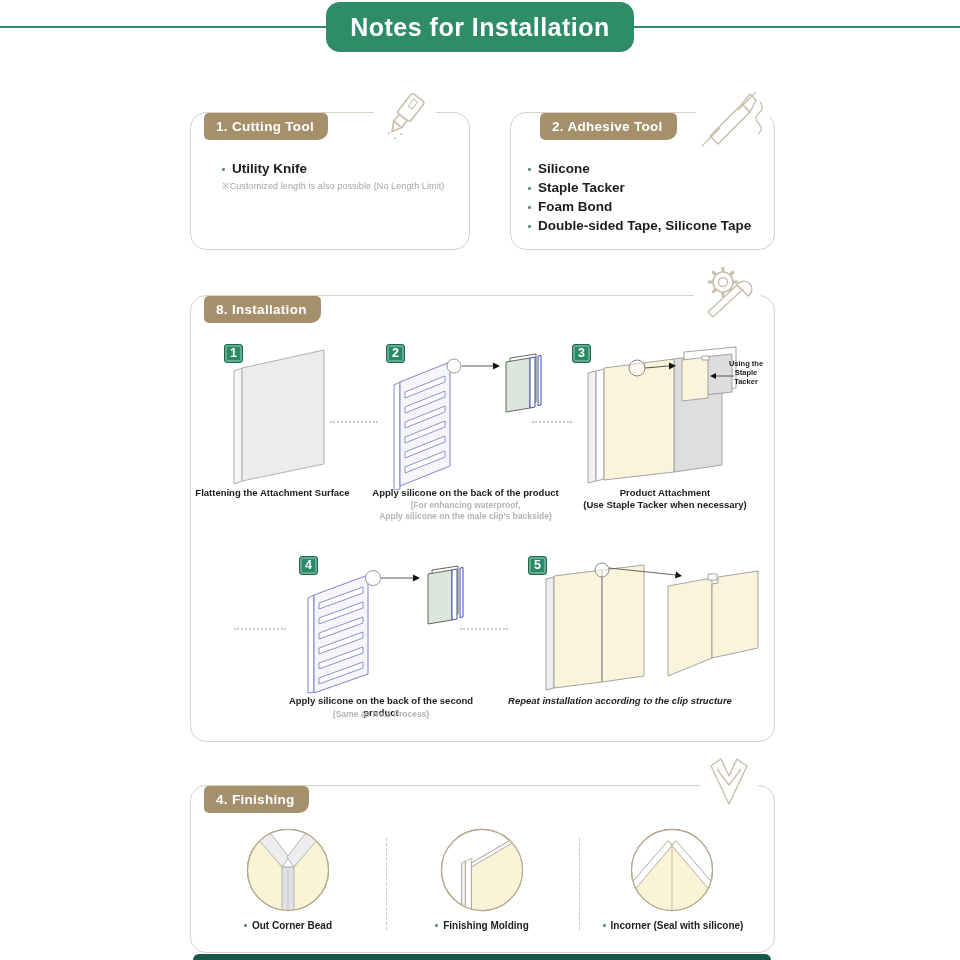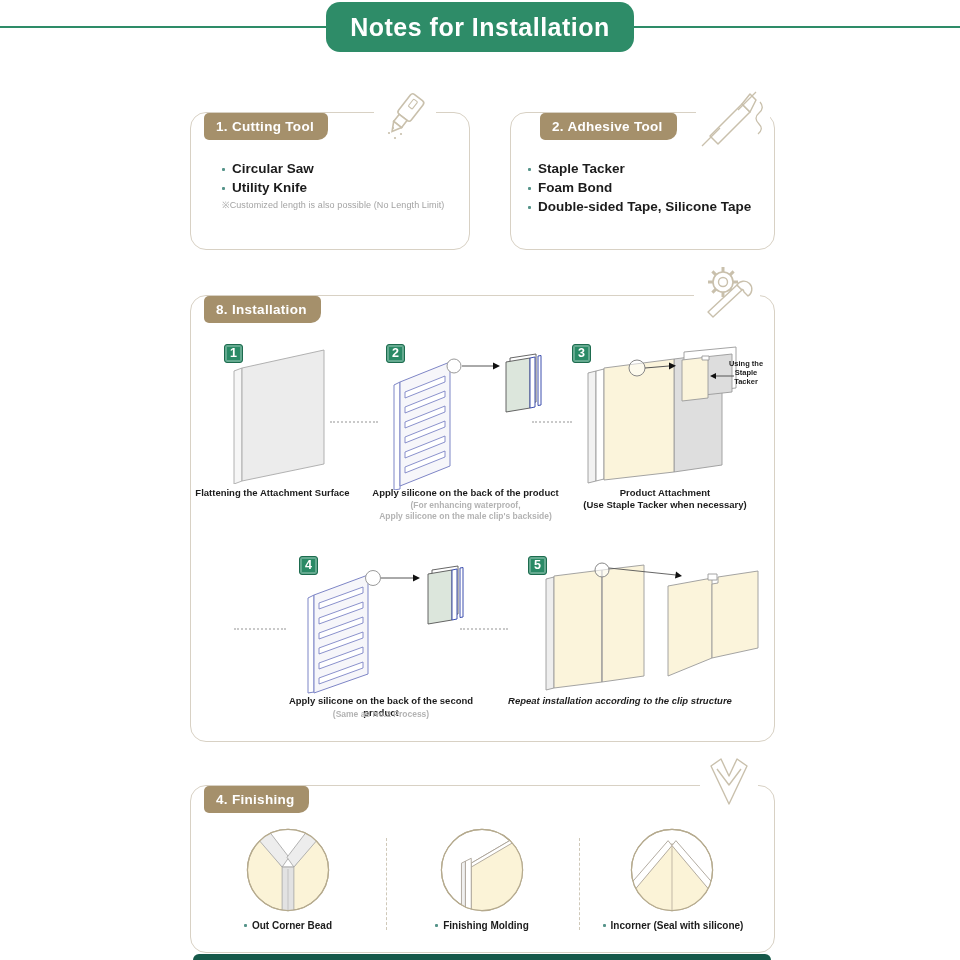--- a/index.html
+++ b/index.html
@@ -65,24 +65,20 @@
         <circle cx="13" cy="44" r="1.1"></circle>
           <circle cx="19" cy="49" r="1.1"></circle>
           <circle cx="25" cy="45" r="1.1"></circle>
           <circle cx="17" cy="39" r="1.1"></circle>
       </g>
     </svg>
   </div>
   <div class="abs" style="left:222px; top:160px; width:230px;">
     <div class="tool-item">
         <span class="dot"></span>
-        <span>Circular Saw</span>
-      </div>
-    <div class="tool-item">
-        <span class="dot"></span>
         <span>Utility Knife</span>
       </div>
     <div class="tool-note">※Customized length is also possible (No Length Limit)</div>
   </div>
 
   <div class="abs sec-box" style="left:510px; top:112px; width:265px; height:138px;"></div>
   <div class="abs" style="left:524px; top:113px;padding-left:16px;">
     <span class="sec-label">2. Adhesive Tool</span>
   </div>
   <div class="abs icon-wrap" style="left:696px; top:82px; width:74px; height:70px;">
@@ -92,20 +88,24 @@
         <polygon points="44,20 52,10 58,16 52,28"></polygon>
       </g>
       <g fill="none" stroke="#c9c0ac" stroke-width="1.3">
         <line x1="4" y1="62" x2="22" y2="44"></line>
         <line x1="40" y1="26" x2="58" y2="8"></line>
         <path d="M62,18 q5,6 -1,11 q-6,5 0,11 q5,5 -1,10"></path>
       </g>
     </svg>
   </div>
   <div class="abs" style="left:528px; top:160px; width:240px;">
+    <div class="tool-item">
+        <span class="dot"></span>
+        <span>Silicone</span>
+      </div>
     <div class="tool-item">
         <span class="dot"></span>
         <span>Staple Tacker</span>
       </div>
     <div class="tool-item">
         <span class="dot"></span>
         <span>Foam Bond</span>
       </div>
     <div class="tool-item">
         <span class="dot"></span>

